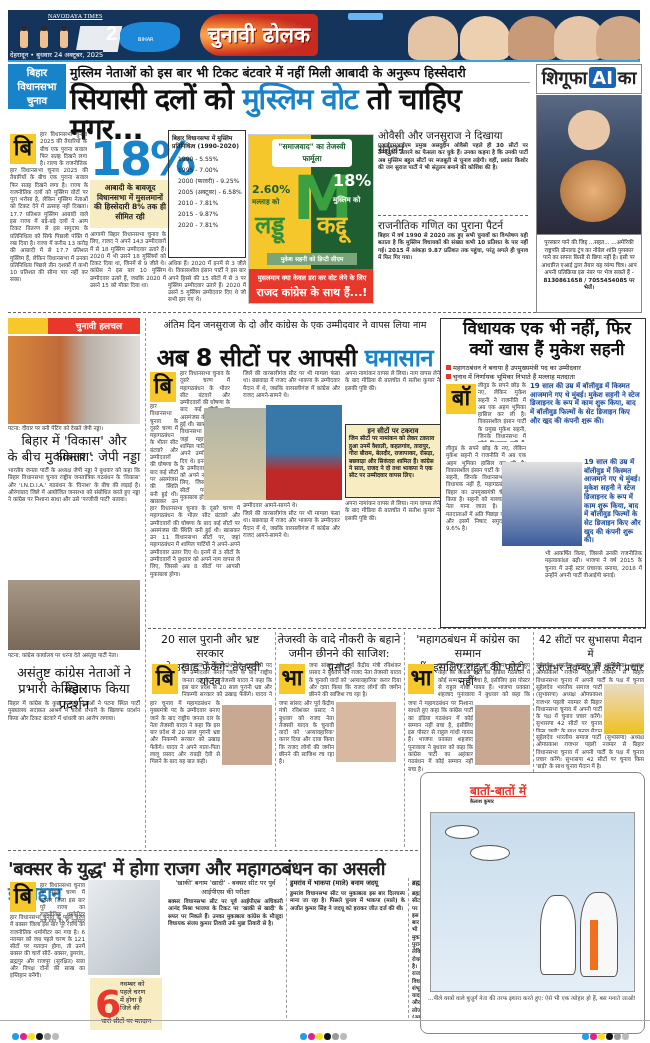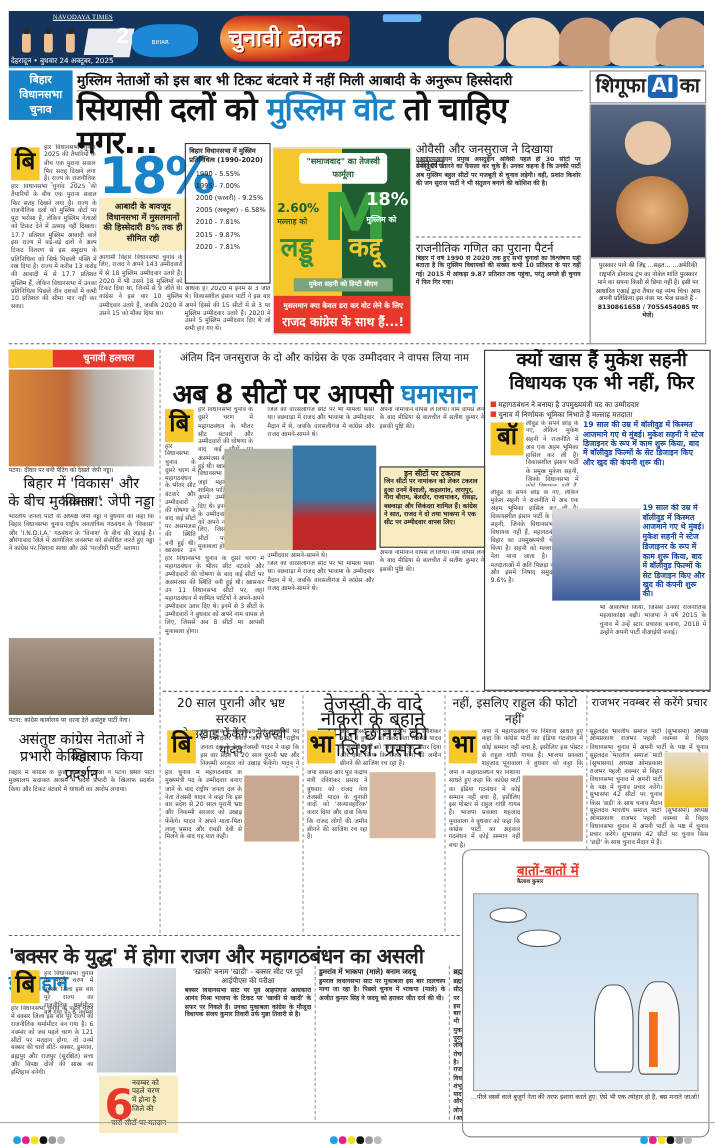--- a/index.html
+++ b/index.html
@@ -192,22 +192,22 @@
 <div class="abs txt" style="left:243px;top:510px;width:97px;height:115px;overflow:hidden">जिले की वारसलीगंज सीट पर भी मामला फंसा था। बछवाड़ा में राजद और भाकपा के उम्मीदवार मैदान में थे, जबकि वारसलीगंज में कांग्रेस और राजद आमने-सामने थे।</div>
 <div class="abs txt" style="left:345px;top:370px;width:95px;height:32px;overflow:hidden">अपना नामांकन वापस ले लिया। नाम वापस लेने के बाद मीडिया से बातचीत में सतीश कुमार ने इसकी पुष्टि की।</div>
 <div class="abs infobox">
   <div style="text-align:center;font-size:7px">इन सीटों पर टकराव</div>
   <div>जिन सीटों पर नामांकन को लेकर टकराव हुआ उनमें वैशाली, कहलगांव, तारापुर, गौरा बौराम, बेलदौर, राजापाकर, रोसड़ा, बछवाड़ा और सिकंदरा शामिल हैं। कांग्रेस ने सात, राजद ने दो तथा भाकपा ने एक सीट पर उम्मीदवार वापस लिए।</div>
 </div>
 <div class="abs txt" style="left:345px;top:500px;width:95px;height:125px;overflow:hidden">अपना नामांकन वापस ले लिया। नाम वापस लेने के बाद मीडिया से बातचीत में सतीश कुमार ने इसकी पुष्टि की।</div>
 
 <div class="abs" style="left:440px;top:318px;width:206px;height:310px;border:1px solid #333"></div>
 <div class="abs mh">
+  <div>विधायक एक भी नहीं, फिर</div>
   <div>क्यों खास हैं मुकेश सहनी</div>
-  <div>विधायक एक भी नहीं, फिर</div>
 </div>
 <div class="abs bullet" style="left:446px;top:363px;width:196px">महागठबंधन ने बनाया है उपमुख्यमंत्री पद का उम्मीदवार</div>
 <div class="abs bullet" style="left:446px;top:372px;width:196px">चुनाव में निर्णायक भूमिका निभाते हैं मल्लाह मतदाता</div>
 <div class="abs dropcap" style="left:446px;top:384px;width:30px">बॉ</div>
 <div class="abs txt" style="left:478px;top:382px;width:48px;height:60px;overflow:hidden">लीवुड के सपने छोड़ के नए, लेकिन मुकेश सहनी ने राजनीति में अब एक अहम भूमिका हासिल कर ली है। विकासशील इंसान पार्टी के प्रमुख मुकेश सहनी, जिनके विधानसभा में कोई विधायक नहीं हैं, महागठबंधन ने उन्हें बिहार का उपमुख्यमंत्री चेहरा घोषित किया है। सहनी को मल्लाह जाति का नेता माना जाता है। बिहार के मतदाताओं में अति पिछड़ा वर्ग 36% है और इसमें निषाद समुदाय लगभग 9.6% है।</div>
 <div class="abs txt" style="left:446px;top:445px;width:80px;height:180px;overflow:hidden">लीवुड के सपने छोड़ के नए, लेकिन मुकेश सहनी ने राजनीति में अब एक अहम भूमिका हासिल कर ली है। विकासशील इंसान पार्टी के प्रमुख मुकेश सहनी, जिनके विधानसभा में कोई विधायक नहीं हैं, महागठबंधन ने उन्हें बिहार का उपमुख्यमंत्री चेहरा घोषित किया है। सहनी को मल्लाह जाति का नेता माना जाता है। बिहार के मतदाताओं में अति पिछड़ा वर्ग 36% है और इसमें निषाद समुदाय लगभग 9.6% है।</div>
 <div class="abs bluetxt" style="left:530px;top:382px;width:112px;height:42px;overflow:hidden">19 साल की उम्र में बॉलीवुड में किस्मत आजमाने गए थे मुंबई। मुकेश सहनी ने स्टेज डिजाइनर के रूप में काम शुरू किया, बाद में बॉलीवुड फिल्मों के सेट डिजाइन किए और खुद की कंपनी शुरू की।</div>
 <div class="abs photo" style="left:502px;top:462px;width:80px;height:84px;background:linear-gradient(180deg,#e0e0e0,#3c5c9c)"></div>
 <div class="abs bluetxt" style="left:584px;top:458px;width:58px;height:88px;overflow:hidden">19 साल की उम्र में बॉलीवुड में किस्मत आजमाने गए थे मुंबई। मुकेश सहनी ने स्टेज डिजाइनर के रूप में काम शुरू किया, बाद में बॉलीवुड फिल्मों के सेट डिजाइन किए और खुद की कंपनी शुरू की।</div>
 <div class="abs txt" style="left:545px;top:550px;width:97px;height:75px;overflow:hidden">भी आकर्षित किया, जिससे उनकी राजनीतिक महत्वाकांक्षा बढ़ी। भाजपा ने वर्ष 2015 के चुनाव में उन्हें स्टार प्रचारक बनाया, 2018 में उन्होंने अपनी पार्टी वीआईपी बनाई।</div>
@@ -216,40 +216,42 @@
 <div class="abs hd2" style="left:148px;top:633px;width:124px;font-size:11px;line-height:14px">
   <div>20 साल पुरानी और भ्रष्ट सरकार</div>
   <div>को उखाड़ फेंकेंगे: तेजस्वी यादव</div>
 </div>
 <div class="abs dropcap" style="left:152px;top:664px">बि</div>
 <div class="abs txt" style="left:182px;top:662px;width:90px;height:36px;overflow:hidden">हार चुनाव में महागठबंधन के मुख्यमंत्री पद के उम्मीदवार बनाए जाने के बाद राष्ट्रीय जनता दल के नेता तेजस्वी यादव ने कहा कि इस बार प्रदेश से 20 साल पुरानी भ्रष्ट और निकम्मी सरकार को उखाड़ फेंकेंगे। यादव ने अपने माता-पिता लालू प्रसाद और राबड़ी देवी से मिलने के बाद यह बात कही।</div>
 <div class="abs txt" style="left:150px;top:700px;width:70px;height:145px;overflow:hidden">हार चुनाव में महागठबंधन के मुख्यमंत्री पद के उम्मीदवार बनाए जाने के बाद राष्ट्रीय जनता दल के नेता तेजस्वी यादव ने कहा कि इस बार प्रदेश से 20 साल पुरानी भ्रष्ट और निकम्मी सरकार को उखाड़ फेंकेंगे। यादव ने अपने माता-पिता लालू प्रसाद और राबड़ी देवी से मिलने के बाद यह बात कही।</div>
 <div class="abs photo" style="left:222px;top:705px;width:50px;height:60px;background:#c8a890"></div>
 
 <div class="abs vline" style="left:275px;top:632px;height:215px"></div>
-<div class="abs hd2" style="left:277px;top:633px;width:124px;font-size:17px;line-height:14px">
+<div class="abs hd2" style="left:277px;top:633px;width:124px;font-size:11px;line-height:14px">
   <div>तेजस्वी के वादे नौकरी के बहाने</div>
   <div>जमीन छीनने की साजिश: प्रसाद</div>
 </div>
 <div class="abs dropcap" style="left:279px;top:664px">भा</div>
 <div class="abs txt" style="left:309px;top:662px;width:92px;height:36px;overflow:hidden">जपा सांसद और पूर्व केंद्रीय मंत्री रविशंकर प्रसाद ने बुधवार को राजद नेता तेजस्वी यादव के चुनावी वादों को 'अव्यावहारिक' करार दिया और दावा किया कि राजद लोगों की जमीन छीनने की साजिश रच रहा है।</div>
 <div class="abs txt" style="left:279px;top:700px;width:55px;height:145px;overflow:hidden">जपा सांसद और पूर्व केंद्रीय मंत्री रविशंकर प्रसाद ने बुधवार को राजद नेता तेजस्वी यादव के चुनावी वादों को 'अव्यावहारिक' करार दिया और दावा किया कि राजद लोगों की जमीन छीनने की साजिश रच रहा है।</div>
 <div class="abs photo" style="left:336px;top:702px;width:60px;height:60px;background:#d8b8a0"></div>
 
 <div class="abs vline" style="left:404px;top:632px;height:215px"></div>
 <div class="abs hd2" style="left:406px;top:633px;width:124px;font-size:11px;line-height:14px">
+  <div>'महागठबंधन में कांग्रेस का सम्मान</div>
   <div>नहीं, इसलिए राहुल की फोटो नहीं'</div>
 </div>
 <div class="abs dropcap" style="left:408px;top:664px">भा</div>
 <div class="abs txt" style="left:438px;top:662px;width:92px;height:36px;overflow:hidden">जपा ने महागठबंधन पर निशाना साधते हुए कहा कि कांग्रेस पार्टी का इंडिया गठबंधन में कोई सम्मान नहीं बचा है, इसीलिए इस पोस्टर से राहुल गांधी गायब हैं। भाजपा प्रवक्ता शहजाद पूनावाला ने बुधवार को कहा कि कांग्रेस पार्टी का अहंकार गठबंधन में कोई सम्मान नहीं बचा है।</div>
 <div class="abs txt" style="left:408px;top:700px;width:65px;height:145px;overflow:hidden">जपा ने महागठबंधन पर निशाना साधते हुए कहा कि कांग्रेस पार्टी का इंडिया गठबंधन में कोई सम्मान नहीं बचा है, इसीलिए इस पोस्टर से राहुल गांधी गायब हैं। भाजपा प्रवक्ता शहजाद पूनावाला ने बुधवार को कहा कि कांग्रेस पार्टी का अहंकार गठबंधन में कोई सम्मान नहीं बचा है।</div>
 <div class="abs photo" style="left:475px;top:705px;width:55px;height:60px;background:#c8a890"></div>
 
 <div class="abs vline" style="left:533px;top:632px;height:140px"></div>
 <div class="abs hd2" style="left:535px;top:633px;width:111px;font-size:10px;line-height:14px">
+  <div>42 सीटों पर सुभासपा मैदान में</div>
   <div>राजभर नवम्बर से करेंगे प्रचार</div>
 </div>
 <div class="abs txt" style="left:536px;top:662px;width:108px;height:22px;overflow:hidden">सुहेलदेव भारतीय समाज पार्टी (सुभासपा) अध्यक्ष ओमप्रकाश राजभर पहली नवम्बर से बिहार विधानसभा चुनाव में अपनी पार्टी के पक्ष में चुनाव प्रचार करेंगे। सुभासपा 42 सीटों पर चुनाव किस 'छड़ी' के साथ चुनाव मैदान में है।</div>
 <div class="abs txt" style="left:536px;top:684px;width:66px;height:48px;overflow:hidden">सुहेलदेव भारतीय समाज पार्टी (सुभासपा) अध्यक्ष ओमप्रकाश राजभर पहली नवम्बर से बिहार विधानसभा चुनाव में अपनी पार्टी के पक्ष में चुनाव प्रचार करेंगे। सुभासपा 42 सीटों पर चुनाव किस 'छड़ी' के साथ चुनाव मैदान में है।</div>
 <div class="abs photo" style="left:604px;top:684px;width:40px;height:50px;background:linear-gradient(180deg,#e8dcc8,#f0c020)"></div>
 <div class="abs txt" style="left:536px;top:734px;width:108px;height:36px;overflow:hidden">सुहेलदेव भारतीय समाज पार्टी (सुभासपा) अध्यक्ष ओमप्रकाश राजभर पहली नवम्बर से बिहार विधानसभा चुनाव में अपनी पार्टी के पक्ष में चुनाव प्रचार करेंगे। सुभासपा 42 सीटों पर चुनाव किस 'छड़ी' के साथ चुनाव मैदान में है।</div>
 
 <div class="abs cartoon"></div>
 <div class="abs cart-title">बातों-बातों में</div>
 <div class="abs" style="left:470px;top:798px;font-size:5px;font-weight:bold">कैलाश कुमार</div>

